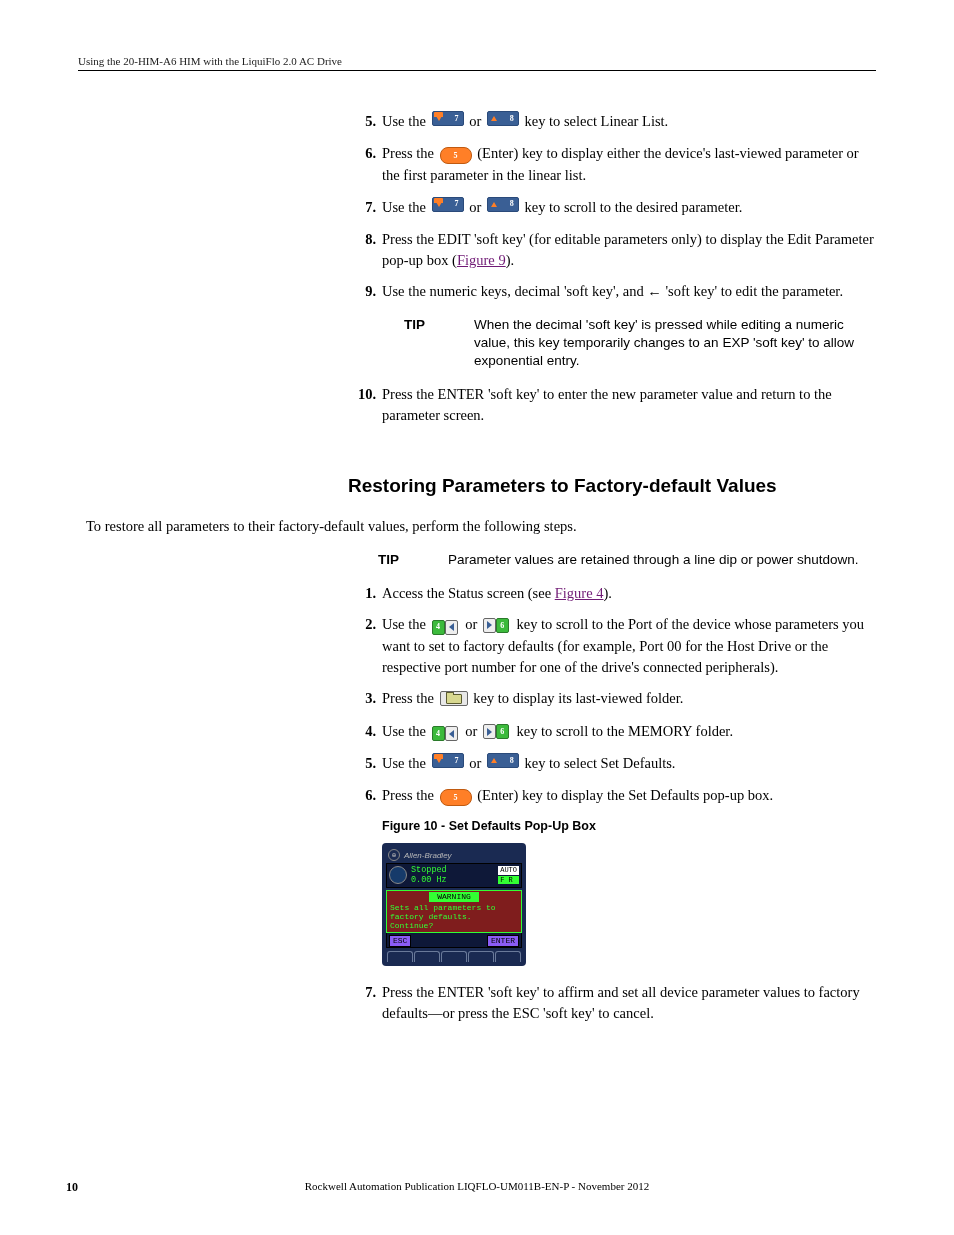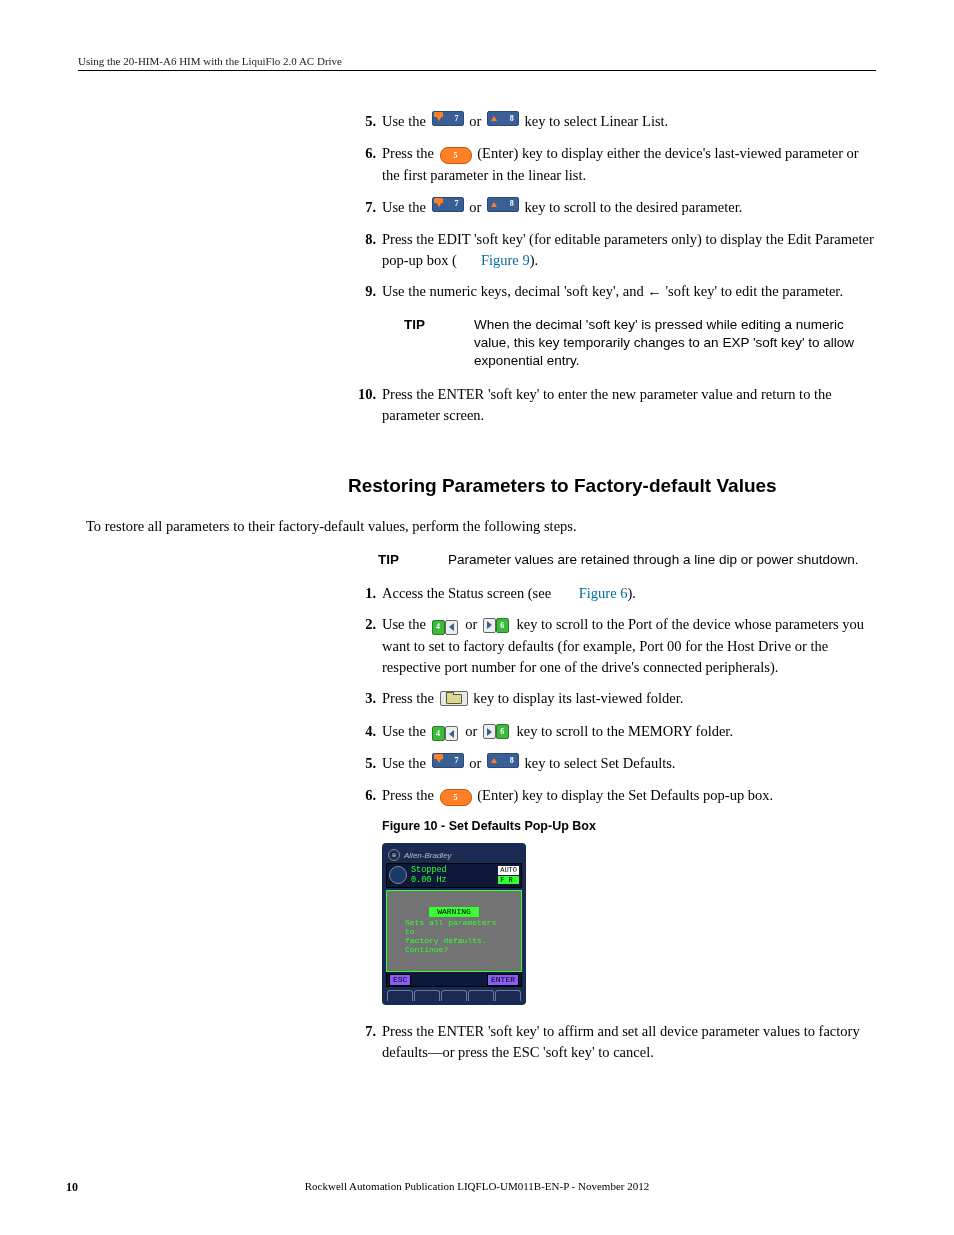--- a/index.html
+++ b/index.html
@@ -67,22 +67,22 @@
   .h2 {
     font-family: Arial, Helvetica, sans-serif;
     font-weight: bold;
     font-size: 19px;
     margin: 46px 0 16px 0;
   }
   .intro {
     margin-bottom: 14px;
   }
   .link {
-    color: #0369a1;
-    margin-left: 24px;
+    color: #701a75;
+    text-decoration: underline;
   }
   .footer {
     position: absolute;
     bottom: 40px;
     left: 66px;
     right: 78px;
     display: flex;
     font-size: 11px;
   }
   .footer-pagenum {
@@ -299,22 +299,22 @@
     background: #fff;
     color: #000;
   }
   .him-status .badge.fr {
     background: #33ff33;
     color: #000;
   }
   .him-warnbox {
     margin-top: 2px;
     border: 1px solid #33ff33;
-    background: #737373;
-    padding: 16px;
+    background: #7f1d1d;
+    padding: 1px;
   }
   .him-warnbox .warntitle {
     font-family: 'Courier New', monospace;
     font-size: 8px;
     background: #33ff33;
     color: #000;
     text-align: center;
     padding: 0;
     line-height: 1.2;
     width: 50px;
@@ -442,21 +442,21 @@
   <div class="content" style="margin-top:4px;">
 
     <div class="tip-row" style="margin-left:30px;">
       <div class="tip-label">TIP</div>
       <div class="tip-text">Parameter values are retained through a line dip or power shutdown.</div>
     </div>
 
     <div class="step-row">
       <div class="step-num">1.</div>
       <div class="step-body">
-        <span>Access the Status screen (see </span><a class="link">Figure 6</a><span>).</span>
+        <span>Access the Status screen (see </span><a class="link">Figure 4</a><span>).</span>
       </div>
     </div>
 
     <div class="step-row">
       <div class="step-num">2.</div>
       <div class="step-body">
         <span>Use the </span>
         <span class="key-icon"><span class="key-green">
               <span class="gbox">4</span>
               <span class="gtri">

